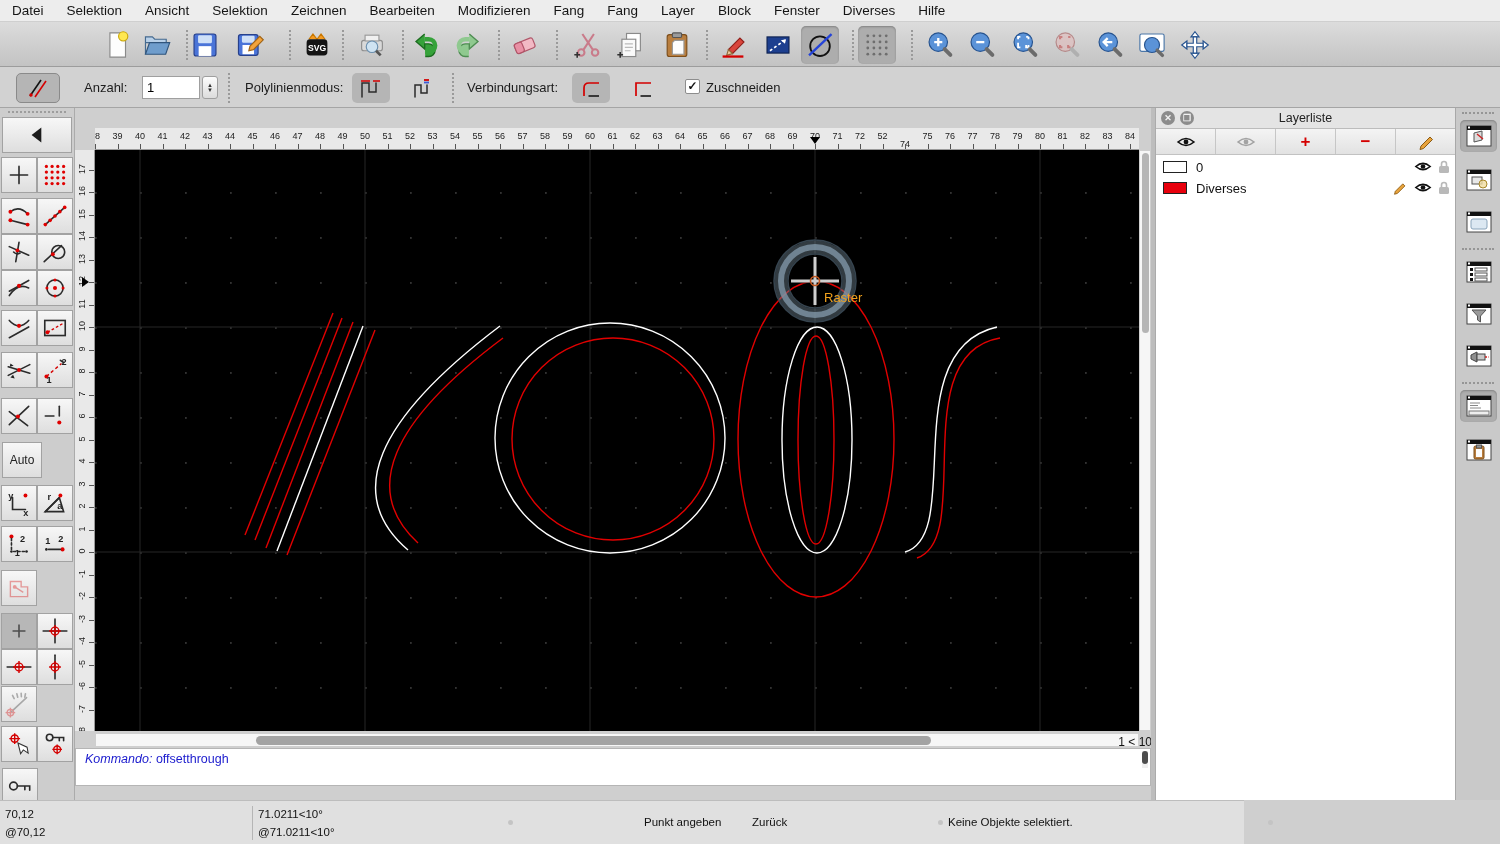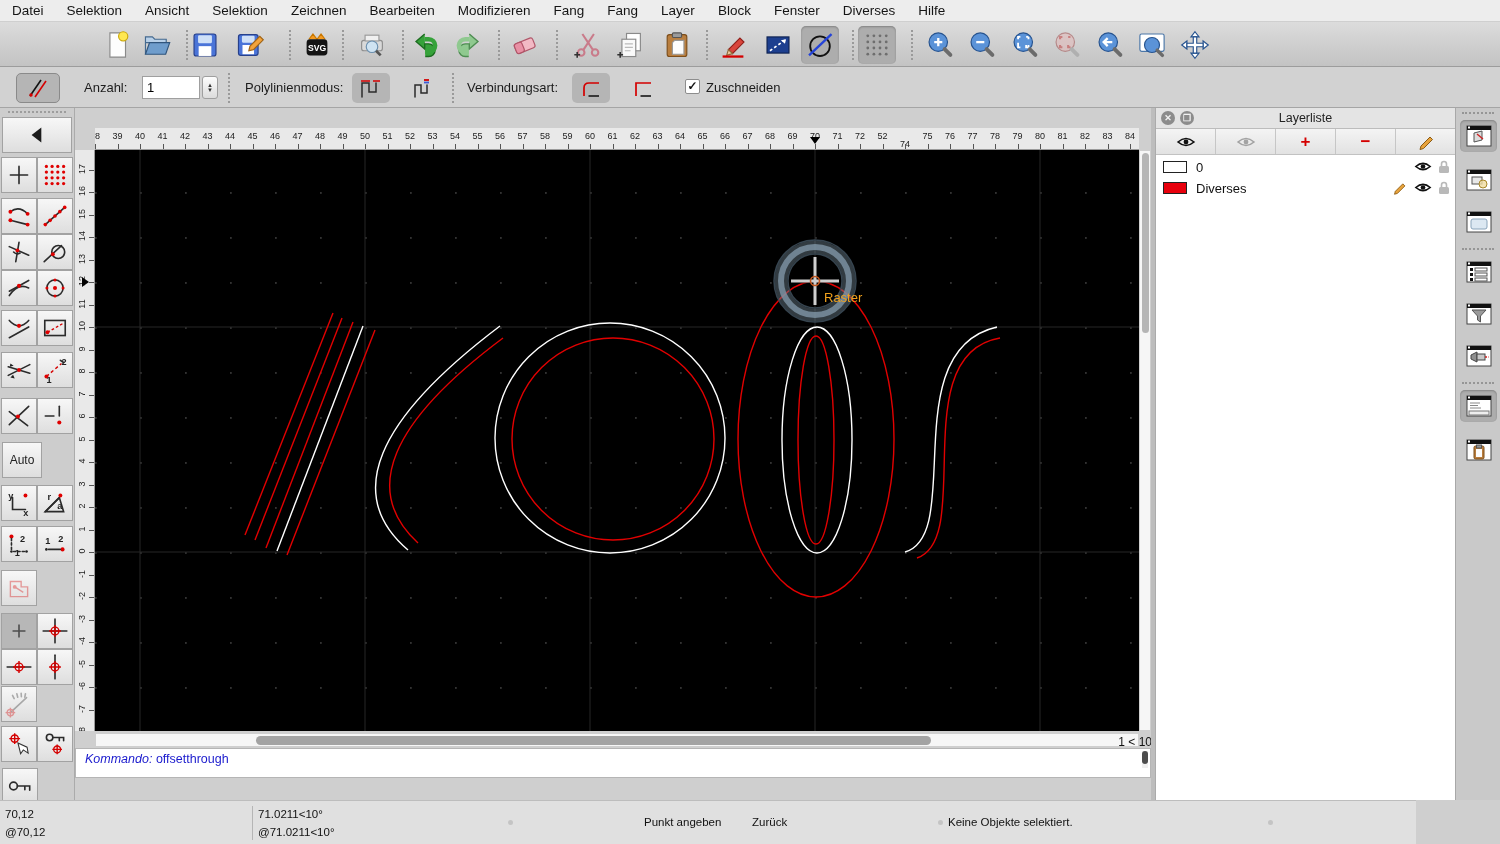--- a/index.html
+++ b/index.html
@@ -50,21 +50,21 @@
   .vmark{position:absolute;right:0;width:0;height:0;border:5px solid transparent;border-left:7px solid #000;transform:translateY(-5px);}
   .svgt{font:bold 7.5px "Liberation Sans",sans-serif;fill:#fff;text-anchor:middle;}
   .rastxt{font:13px "Liberation Sans",sans-serif;}
   
   .hscroll{left:95px;top:733px;width:1044px;height:14px;background:#f6f6f6;border:1px solid #cfcfcf;}
   .hthumb{position:absolute;left:160px;top:2px;width:675px;height:9px;background:#a3a3a3;border-radius:5px;}
   .vscroll{left:1139px;top:150px;width:12px;height:581px;background:#f6f6f6;border:1px solid #cfcfcf;}
   .vthumb{position:absolute;left:2px;top:2px;width:7px;height:180px;background:#b5b5b5;border-radius:4px;}
   .zoominfo{left:1080px;top:735px;width:72px;text-align:right;font-size:12px;color:#111;}
   
-  .cmdhist{left:75px;top:748px;width:1076px;height:30px;background:#fff;border:1px solid #b5b5b5;font-size:12.5px;padding:3px 0 0 9px;}
+  .cmdhist{left:75px;top:748px;width:1076px;height:38px;background:#fff;border:1px solid #b5b5b5;font-size:12.5px;padding:3px 0 0 9px;}
   .cmdscroll{position:absolute;right:2px;top:2px;width:6px;height:17px;background:#efefef;}
   .cmdthumb{position:absolute;left:0;top:0;width:6px;height:13px;background:#4d4d4d;border-radius:3px;}
   .promptrow{left:75px;top:772px;width:1076px;height:27px;background:#e9e9e9;border-bottom:1px solid #b5b5b5;}
   .promptlab{position:absolute;left:9px;top:6px;font-size:12.5px;color:#111;}
   .promptin{position:absolute;left:112px;top:3px;width:1005px;height:20px;border:1px solid #ababab;border-radius:2px;background:#fff;font:12px "Liberation Sans",sans-serif;padding:0 4px;}
   .promptbtn{position:absolute;right:4px;top:4px;width:20px;height:18px;border:1px solid #9a9a9a;background:linear-gradient(#fdfdfd,#ddd);border-radius:3px;padding:1px 2px;}
   .promptbtn i{display:block;height:100%;border:1px solid #444;border-top:4px solid #444;}
   
   .rdivider{left:1151px;top:108px;width:4px;height:692px;background:#bdbdbd;}
   .lpanel{left:1155px;top:108px;width:300px;height:692px;background:#fff;border-left:1px solid #ababab;}
@@ -77,21 +77,21 @@
   .lprow .swatch{position:absolute;left:7px;top:4px;width:24px;height:12px;border:1px solid #222;}
   .lprow .lname{position:absolute;left:40px;top:3px;font-size:13px;color:#111;}
   .lprow svg{position:absolute;top:3px;}
   
   .rtoolbar{left:1455px;top:108px;width:45px;height:692px;background:#c9c9c9;border-left:1px solid #a8a8a8;}
   .rtb{position:absolute;left:4px;width:37px;height:32px;border:none;background:transparent;display:flex;align-items:center;justify-content:center;padding:0;}
   .rtb.pressed{background:#adadad;border-radius:5px;box-shadow:inset 0 1px 2px rgba(0,0,0,.25);}
   .rtb svg{width:26px;height:22px;}
   .rsep{position:absolute;left:6px;width:32px;border-top:2px dotted #959595;}
   
-  .statusbar{left:0;top:800px;width:1416px;height:44px;background:#e0e0e0;border-top:1px solid #bdbdbd;font-size:11.5px;color:#111;}
+  .statusbar{left:0;top:800px;width:1244px;height:44px;background:#e0e0e0;border-top:1px solid #bdbdbd;font-size:11.5px;color:#111;}
   .sline1{position:absolute;top:7px;}
   .sline2{position:absolute;top:25px;}
   .sdiv{position:absolute;left:252px;top:5px;height:34px;border-left:1px solid #b5b5b5;}
   .sdot{position:absolute;top:19px;width:5px;height:5px;border-radius:50%;background:#c4c4c4;}
   .scenter{position:absolute;top:15px;}
 </style>
 </head>
 <body>
 
 <div class="app">

